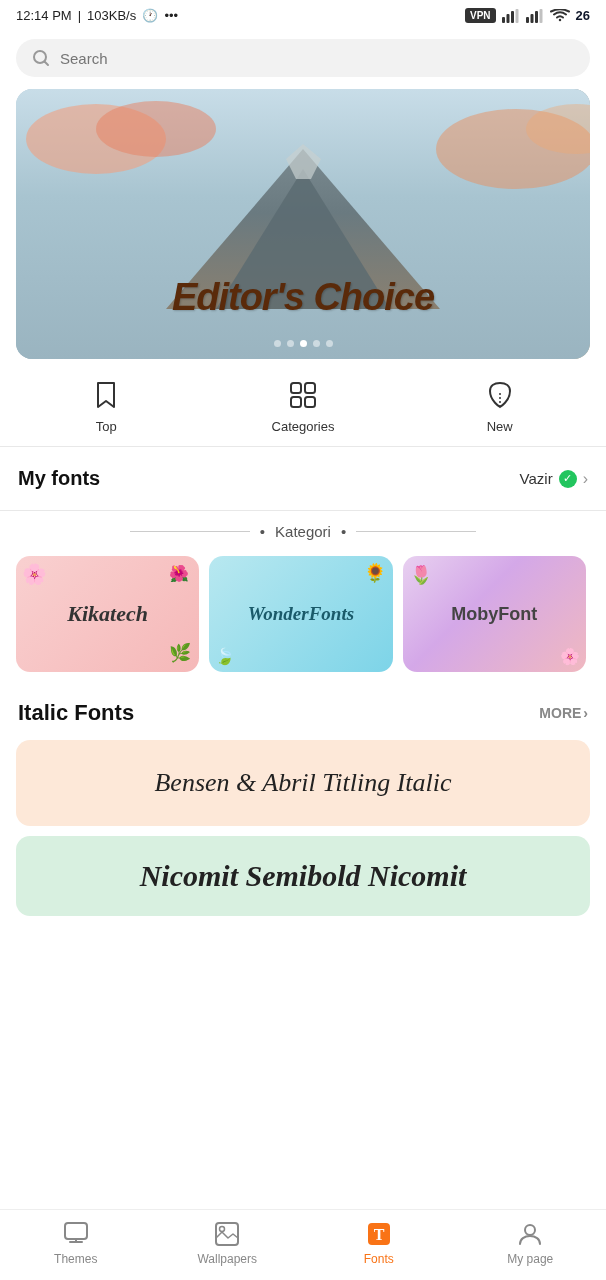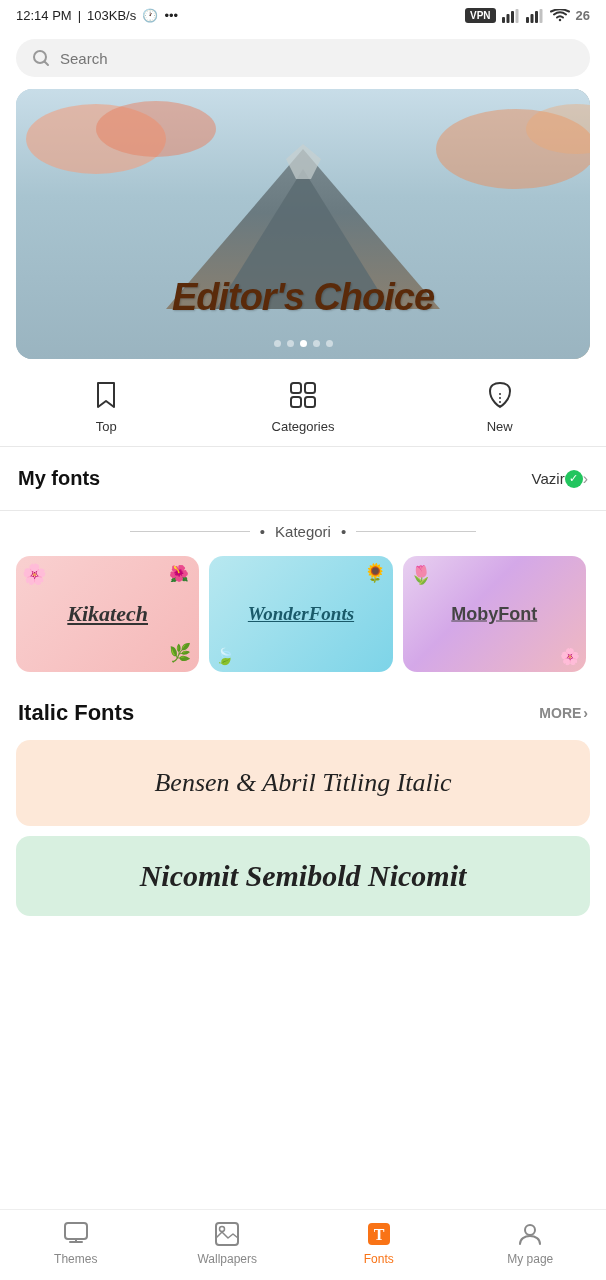--- a/index.html
+++ b/index.html
@@ -120,20 +120,21 @@
       padding: 16px 18px;
     }
     .my-fonts-title {
       font-size: 20px;
       font-weight: 700;
       color: #111;
     }
     .my-fonts-right {
       display: flex;
       align-items: center;
+      gap: 6px;
       font-size: 15px;
       color: #333;
     }
     .green-check {
       width: 18px; height: 18px;
       border-radius: 50%;
       background: #22c55e;
       display: inline-flex;
       align-items: center;
       justify-content: center;
@@ -180,21 +181,20 @@
     .card-text {
       position: absolute;
       top: 50%;
       left: 50%;
       transform: translate(-50%, -50%);
       font-size: 20px;
       font-weight: 700;
       color: #333;
       white-space: nowrap;
       text-align: left;
-      text-decoration: underline;
     }
     .card-text.script { font-style: italic; font-family: Georgia, serif; }
     
     .flower { position: absolute; font-size: 22px; }
 
     
     .section-header {
       display: flex;
       justify-content: space-between;
       align-items: center;
@@ -299,21 +299,21 @@
         <rect x="4.5" y="5" width="3" height="9" rx="1" fill="#333"></rect>
         <rect x="9" y="2" width="3" height="12" rx="1" fill="#333"></rect>
         <rect x="13.5" y="0" width="3" height="14" rx="1" fill="#333" opacity="0.3"></rect>
       </svg>
       <svg width="20" height="14" viewBox="0 0 20 14">
         <path d="M10 11 L10 11" stroke="#333" stroke-width="2.5" stroke-linecap="round"></path>
         <path d="M7 8.5 Q10 6 13 8.5" stroke="#333" stroke-width="2" fill="none" stroke-linecap="round"></path>
         <path d="M4 5.5 Q10 1 16 5.5" stroke="#333" stroke-width="2" fill="none" stroke-linecap="round"></path>
         <path d="M1 2.5 Q10 -2 19 2.5" stroke="#333" stroke-width="2" fill="none" stroke-linecap="round"></path>
       </svg>
-      <span style="font-size:13px;font-weight:600;color:#737373;">
+      <span style="font-size:13px;font-weight:600;color:#0f172a;">
         <span>26</span>
       </span>
     </div>
   </div>
 
   <div class="search-bar">
     <svg width="18" height="18" viewBox="0 0 18 18" fill="none">
       <circle cx="8" cy="8" r="6" stroke="#999" stroke-width="2"></circle>
       <path d="M12.5 12.5 L16 16" stroke="#999" stroke-width="2" stroke-linecap="round"></path>
     </svg>

